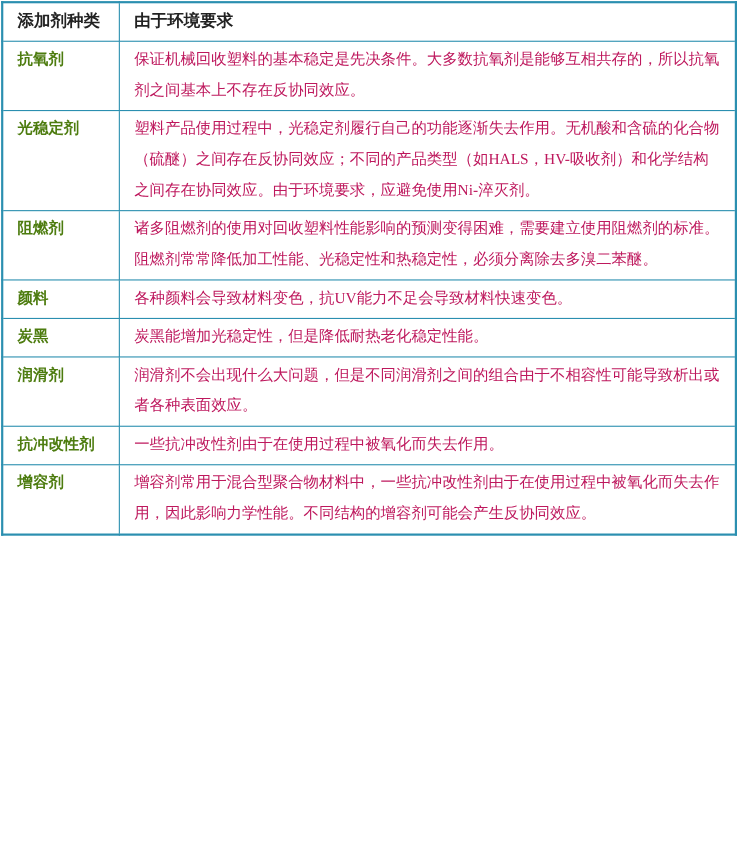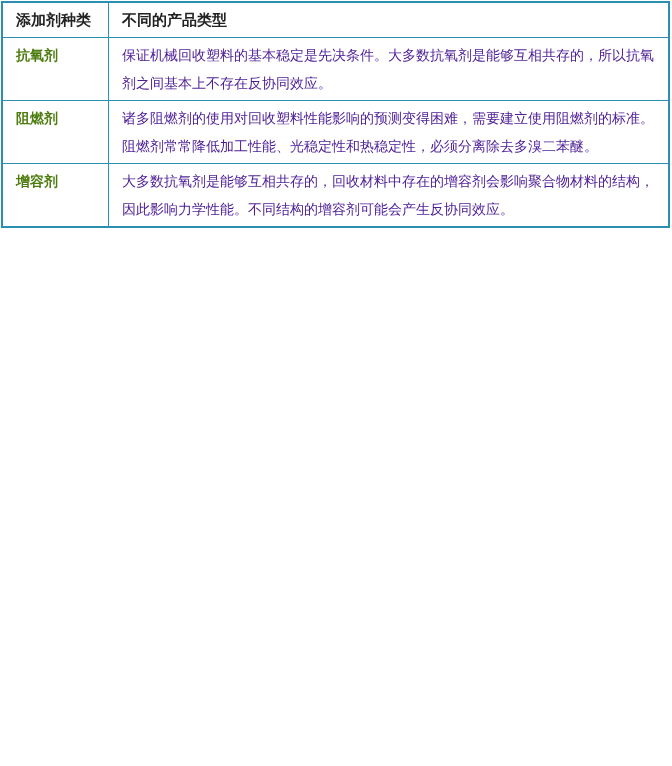--- a/index.html
+++ b/index.html
@@ -15,20 +15,21 @@
     background: #ffffff;
     box-sizing: border-box;
     padding: 1px;
   }
   table.additives-table {
     border-collapse: collapse;
     width: 669px;
     border: 2px solid #2b8fb0;
     background: #ffffff;
     table-layout: fixed;
+    font-family: Liberation Serif, serif;
   }
   table.additives-table th,
   table.additives-table td {
     border: 1px solid #2b8fb0;
     padding: 3px 13px;
     vertical-align: top;
     text-align: left;
     line-height: 28px;
     word-break: break-word;
   }
@@ -37,44 +38,64 @@
     color: #222222;
     font-size: 15px;
     font-weight: bold;
   }
   td.cell-type {
     color: #4d7c0f;
     font-size: 14px;
     font-weight: bold;
   }
   td.cell-effect {
-    color: #4c1d95;
+    color: #be185d;
     font-size: 14px;
     font-weight: normal;
   }
 </style>
 </head>
 <body>
 
 <div class="page">
   <table class="additives-table">
     <thead>
       <tr>
         <th class="header-cell col-type">添加剂种类</th>
-        <th class="header-cell">不同的产品类型</th>
+        <th class="header-cell">由于环境要求</th>
       </tr>
     </thead>
     <tbody>
       <tr>
         <td class="cell-type">抗氧剂</td>
         <td class="cell-effect">保证机械回收塑料的基本稳定是先决条件。大多数抗氧剂是能够互相共存的，所以抗氧剂之间基本上不存在反协同效应。</td>
       </tr>
       <tr>
+        <td class="cell-type">光稳定剂</td>
+        <td class="cell-effect">塑料产品使用过程中，光稳定剂履行自己的功能逐渐失去作用。无机酸和含硫的化合物（硫醚）之间存在反协同效应；不同的产品类型（如HALS，HV-吸收剂）和化学结构之间存在协同效应。由于环境要求，应避免使用Ni-淬灭剂。</td>
+      </tr>
+      <tr>
         <td class="cell-type">阻燃剂</td>
         <td class="cell-effect">诸多阻燃剂的使用对回收塑料性能影响的预测变得困难，需要建立使用阻燃剂的标准。阻燃剂常常降低加工性能、光稳定性和热稳定性，必须分离除去多溴二苯醚。</td>
       </tr>
       <tr>
+        <td class="cell-type">颜料</td>
+        <td class="cell-effect">各种颜料会导致材料变色，抗UV能力不足会导致材料快速变色。</td>
+      </tr>
+      <tr>
+        <td class="cell-type">炭黑</td>
+        <td class="cell-effect">炭黑能增加光稳定性，但是降低耐热老化稳定性能。</td>
+      </tr>
+      <tr>
+        <td class="cell-type">润滑剂</td>
+        <td class="cell-effect">润滑剂不会出现什么大问题，但是不同润滑剂之间的组合由于不相容性可能导致析出或者各种表面效应。</td>
+      </tr>
+      <tr>
+        <td class="cell-type">抗冲改性剂</td>
+        <td class="cell-effect">一些抗冲改性剂由于在使用过程中被氧化而失去作用。</td>
+      </tr>
+      <tr>
         <td class="cell-type">增容剂</td>
-        <td class="cell-effect">大多数抗氧剂是能够互相共存的，回收材料中存在的增容剂会影响聚合物材料的结构，因此影响力学性能。不同结构的增容剂可能会产生反协同效应。</td>
+        <td class="cell-effect">增容剂常用于混合型聚合物材料中，一些抗冲改性剂由于在使用过程中被氧化而失去作用，因此影响力学性能。不同结构的增容剂可能会产生反协同效应。</td>
       </tr>
     </tbody>
   </table>
 </div>
 
 </body></html>

